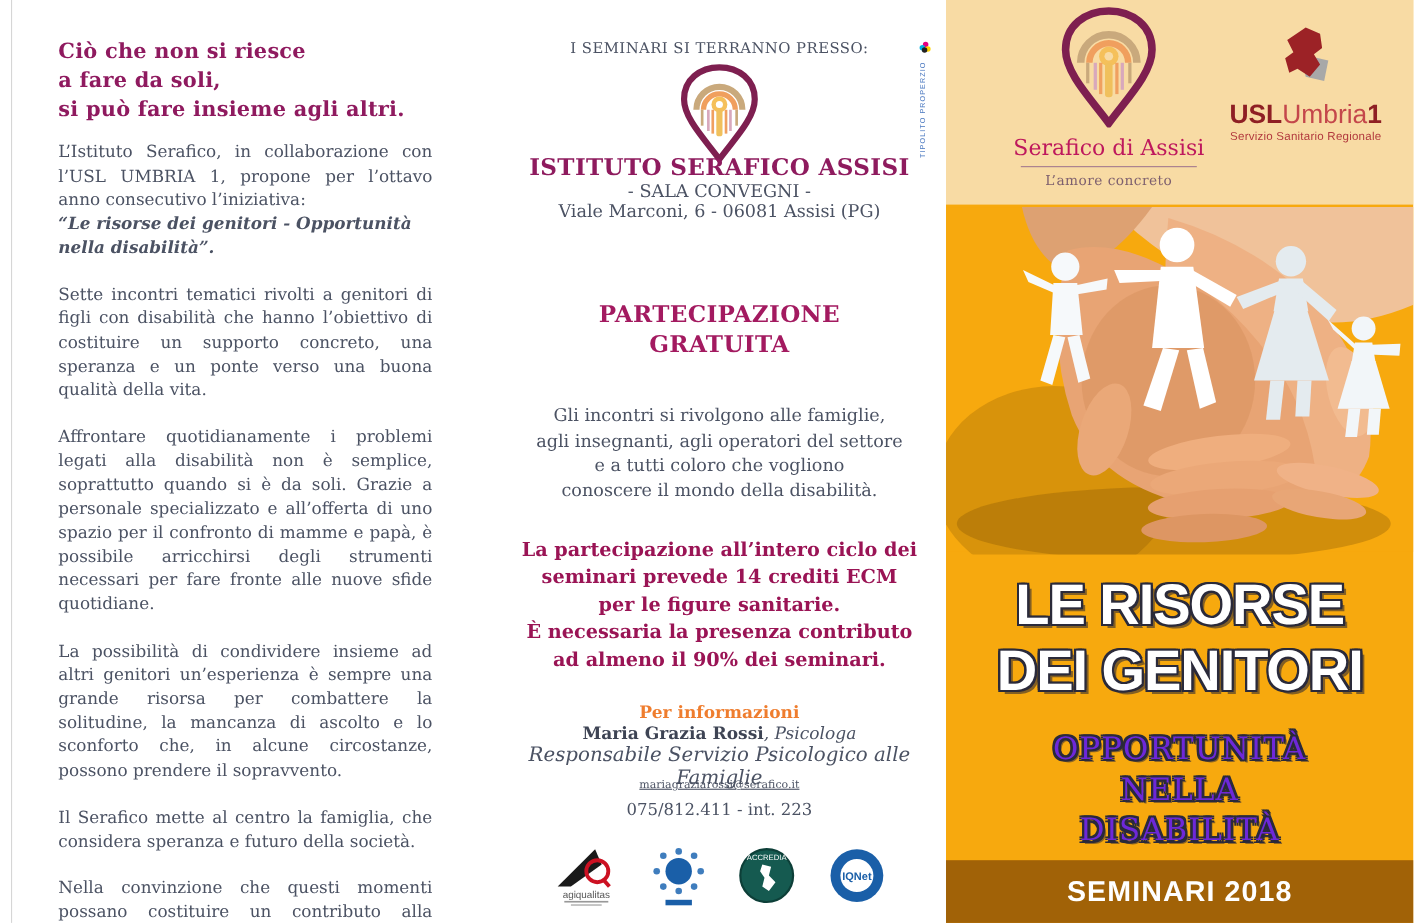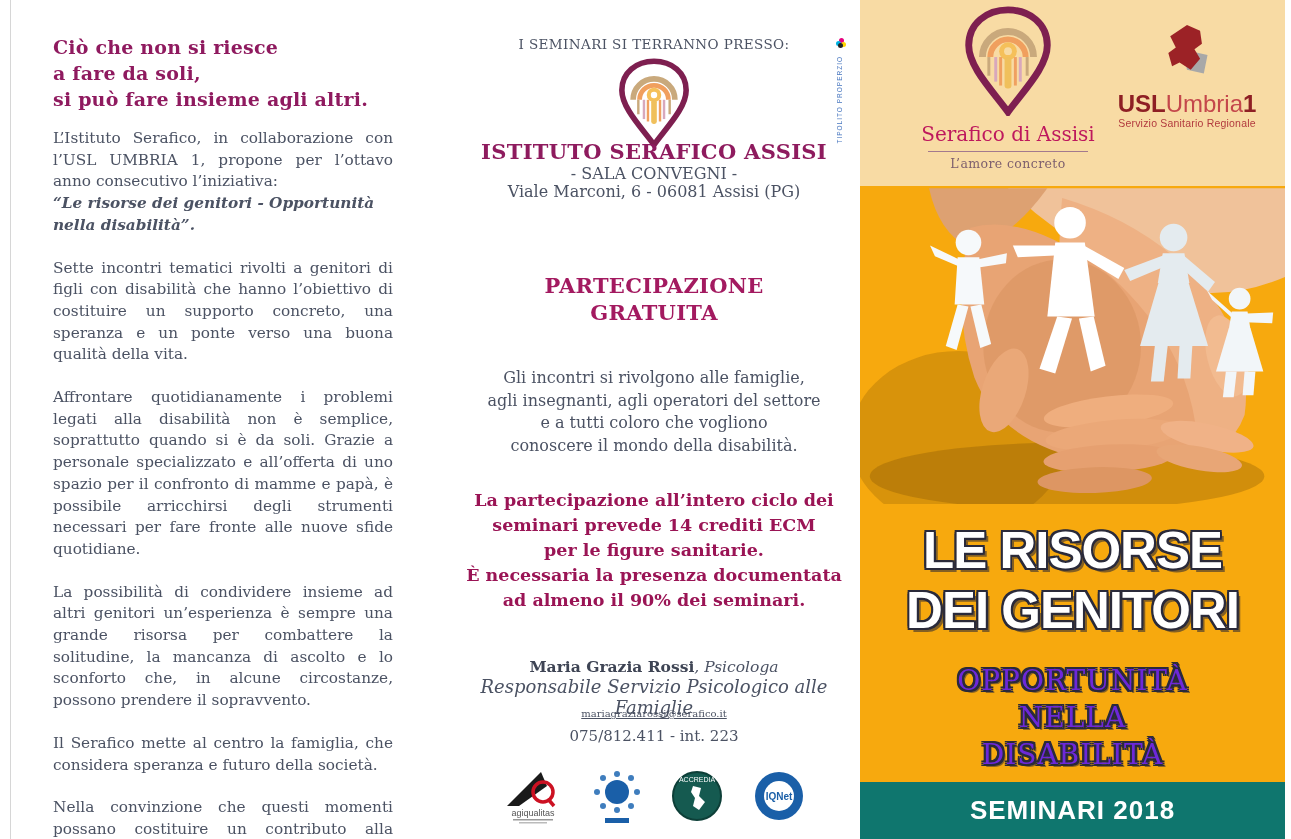--- a/index.html
+++ b/index.html
@@ -68,21 +68,21 @@
   .cover-title{position:absolute;left:0;top:520px;width:100%;text-align:center;
         font-family:"Liberation Sans",sans-serif;font-weight:bold;color:#fff;}
   .cover-title .line{font-size:52px;line-height:60px;letter-spacing:-1px;transform:scaleX(.98);
         text-shadow:-2px -2px 0 #2a2a3a,2px -2px 0 #2a2a3a,-2px 2px 0 #2a2a3a,2px 2px 0 #2a2a3a,
         -2px 0 0 #2a2a3a,2px 0 0 #2a2a3a,0 -2px 0 #2a2a3a,0 2px 0 #2a2a3a,4px 4px 0 rgba(35,35,55,.55);}
   .cover-sub{position:absolute;left:0;top:662px;width:100%;text-align:center;
         font-family:"DejaVu Serif",serif;font-weight:normal;color:#6d28d9;}
   .cover-sub .line{font-size:28px;line-height:37px;letter-spacing:1px;
         text-shadow:-2px -2px 0 #2a2a3a,2px -2px 0 #2a2a3a,-2px 2px 0 #2a2a3a,2px 2px 0 #2a2a3a,
         -2px 0 0 #2a2a3a,2px 0 0 #2a2a3a,0 -2px 0 #2a2a3a,0 2px 0 #2a2a3a,3px 3px 0 rgba(35,35,55,.5);}
-  .cover-footer{position:absolute;left:0;bottom:0;width:100%;height:57px;background:#0f766e;
+  .cover-footer{position:absolute;left:0;bottom:0;width:100%;height:57px;background:#a16207;
         display:flex;align-items:center;justify-content:center;}
   .cover-footer .txt{font-family:"Liberation Sans",sans-serif;font-weight:bold;font-size:26px;
         color:#ffffff;letter-spacing:1px;}
 </style>
 </head>
 <body>
 
 <div class="page">
   <div class="edge-line"></div>
   <div class="right-margin"></div>
@@ -136,24 +136,25 @@
       <div>Gli incontri si rivolgono alle famiglie,</div>
       <div>agli insegnanti, agli operatori del settore</div>
       <div>e a tutti coloro che vogliono</div>
       <div>conoscere il mondo della disabilità.</div>
     </div>
 
     <div class="mid-block ecm">
       <div>La partecipazione all’intero ciclo dei</div>
       <div>seminari prevede 14 crediti ECM</div>
       <div>per le figure sanitarie.</div>
-      <div>È necessaria la presenza documentata</div>
+      <div>È necessaria la presenza contributo</div>
       <div>ad almeno il 90% dei seminari.</div>
     </div>
 
+    <div class="mid-block info-label">Per informazioni</div>
     <div class="mid-block contact-line">
       <b>Maria Grazia Rossi</b><i>, Psicologa</i>
     </div>
     <div class="mid-block contact-role2">Responsabile Servizio Psicologico alle Famiglie</div>
     <div class="mid-block email">mariagraziarossi@serafico.it</div>
     <div class="mid-block phone">075/812.411 - int. 223</div>
 
     <div class="mid-block cert-row">
       <svg width="64" height="58" viewBox="0 0 64 58">
         <polygon points="6,38 40,4 46,18 18,38" fill="#1a1a1a"></polygon>

